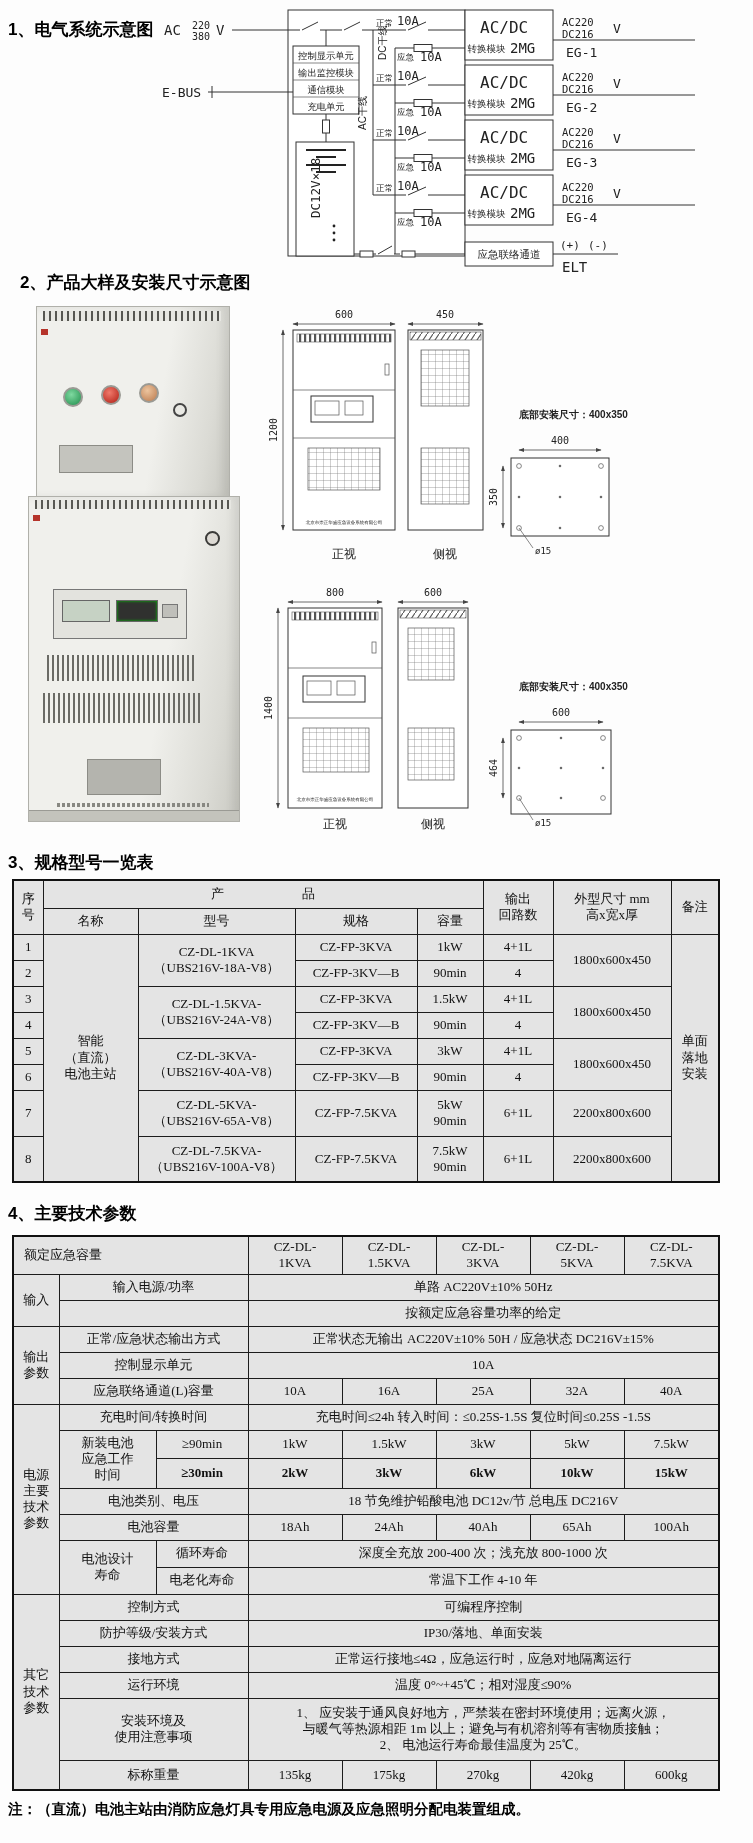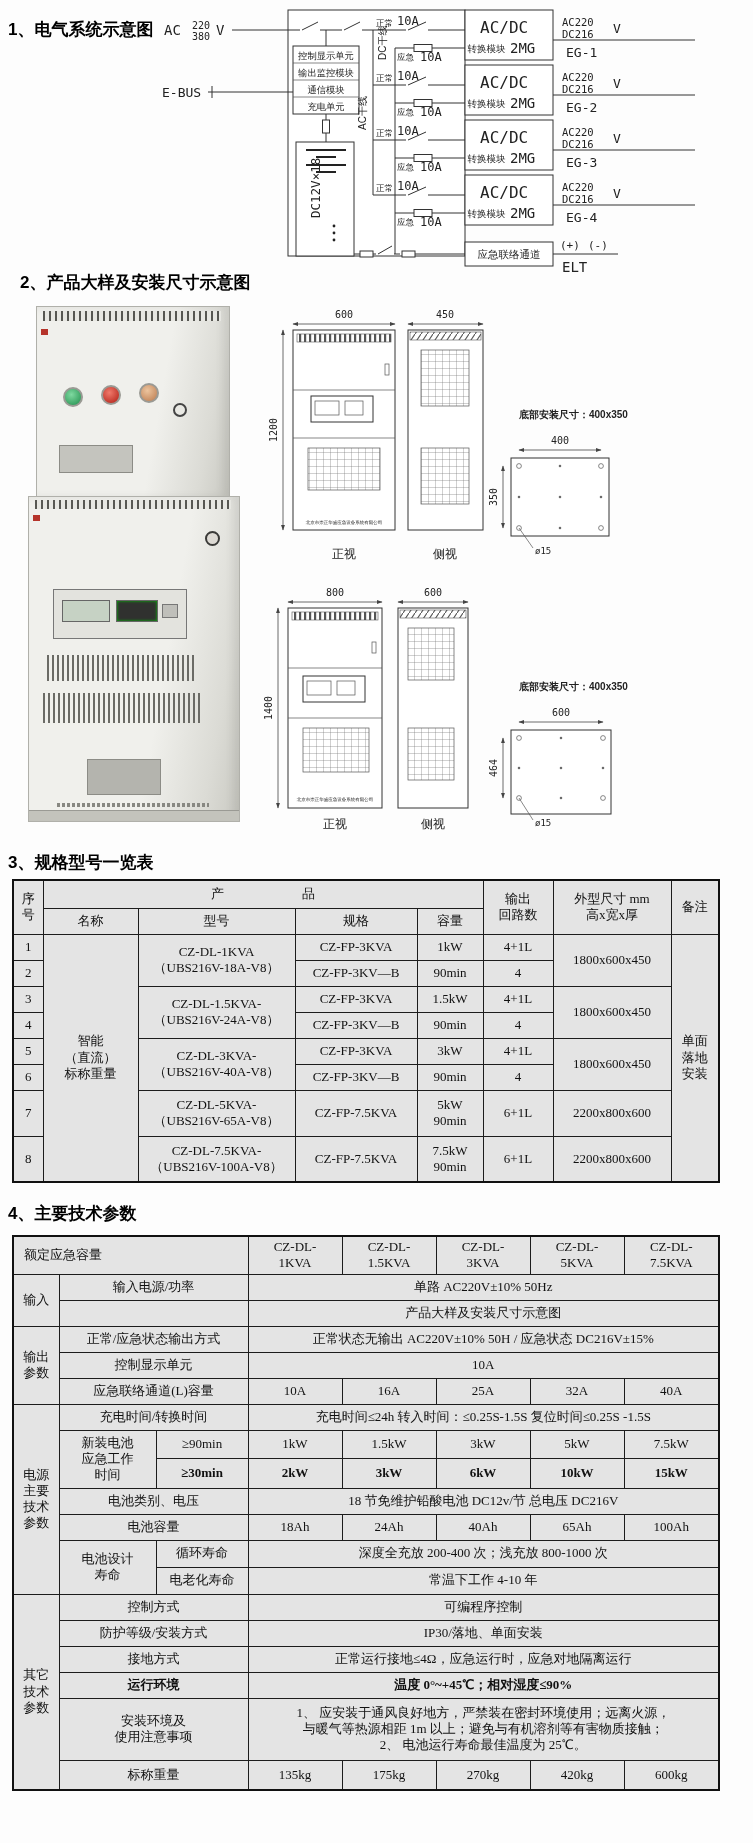--- a/index.html
+++ b/index.html
@@ -345,21 +345,21 @@
     <tr style="height:26px;">
       <td>名称</td>
       <td>型号</td>
       <td>规格</td>
       <td>容量</td>
     </tr>
     <tr style="height:26px;">
       <td>1</td>
       <td rowspan="8">智能
 （直流）
-标称重量</td>
+电池主站</td>
       <td rowspan="2" class="tl sm">CZ-DL-1KVA
 （UBS216V-18A-V8）</td>
       <td class="sm">CZ-FP-3KVA</td>
       <td>1kW</td>
       <td>4+1L</td>
       <td rowspan="2">1800x600x450</td>
       <td rowspan="8">单面
 落地
 安装</td>
     </tr>
@@ -449,21 +449,21 @@
       <td class="sm">CZ-DL-
 7.5KVA</td>
     </tr>
     <tr style="height:26px;">
       <td rowspan="2">输入</td>
       <td colspan="2">输入电源/功率</td>
       <td colspan="5">单路 AC220V±10%  50Hz</td>
     </tr>
     <tr style="height:26px;">
       <td colspan="2"></td>
-      <td colspan="5">产品大样及安装尺寸示意图</td>
+      <td colspan="5">按额定应急容量功率的给定</td>
     </tr>
     <tr style="height:26px;">
       <td rowspan="3">输出
 参数</td>
       <td colspan="2" class="sm">正常/应急状态输出方式</td>
       <td colspan="5">正常状态无输出 AC220V±10% 50H / 应急状态 DC216V±15%</td>
     </tr>
     <tr style="height:26px;">
       <td colspan="2">控制显示单元</td>
       <td colspan="5">10A</td>
@@ -533,21 +533,21 @@
       <td colspan="5">可编程序控制</td>
     </tr>
     <tr style="height:26px;">
       <td colspan="2">防护等级/安装方式</td>
       <td colspan="5">IP30/落地、单面安装</td>
     </tr>
     <tr style="height:26px;">
       <td colspan="2">接地方式</td>
       <td colspan="5">正常运行接地≤4Ω，应急运行时，应急对地隔离运行</td>
     </tr>
-    <tr style="height:26px;font-weight:bold;">
+    <tr style="height:26px;">
       <td colspan="2">运行环境</td>
       <td colspan="5">温度 0°~+45℃；相对湿度≤90%</td>
     </tr>
     <tr style="height:62px;">
       <td colspan="2">安装环境及
 使用注意事项</td>
       <td colspan="5" class="tl">1、 应安装于通风良好地方，严禁装在密封环境使用；远离火源，
 与暖气等热源相距 1m 以上；避免与有机溶剂等有害物质接触；
 2、 电池运行寿命最佳温度为 25℃。</td>
     </tr>
@@ -555,14 +555,15 @@
       <td colspan="2">标称重量</td>
       <td>135kg</td>
       <td>175kg</td>
       <td>270kg</td>
       <td>420kg</td>
       <td>600kg</td>
     </tr>
   </tbody>
     </table>
 
+  <div id="note">注：（直流）电池主站由消防应急灯具专用应急电源及应急照明分配电装置组成。</div>
 
 </div>
 
 </body></html>

